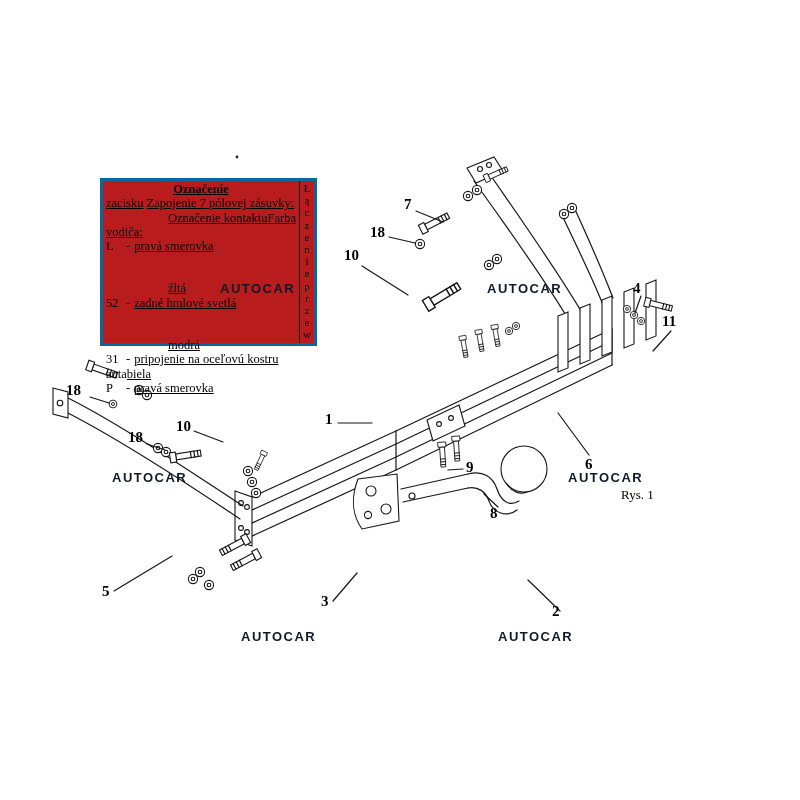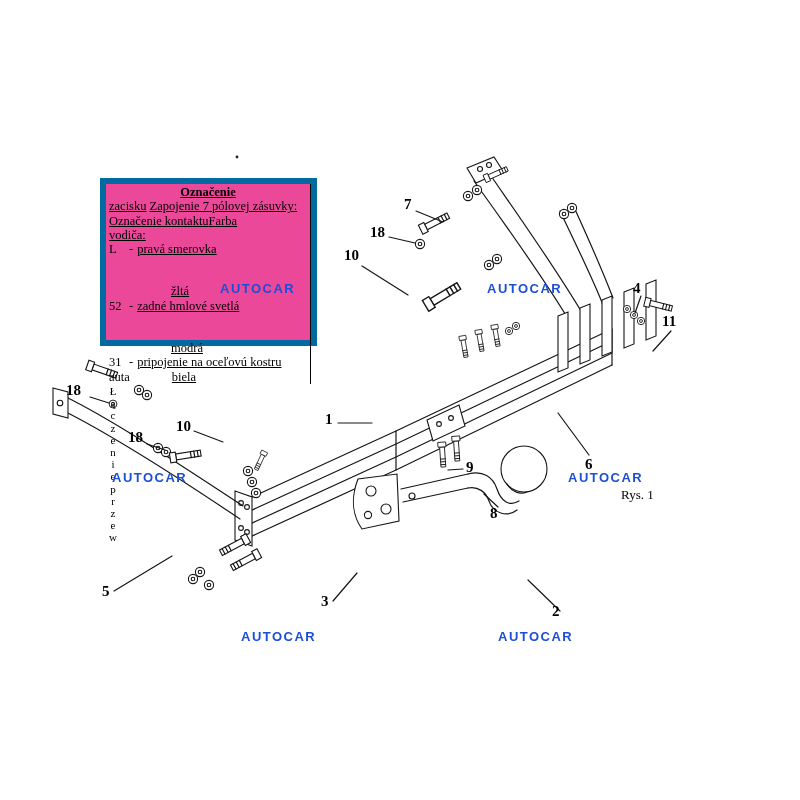--- a/index.html
+++ b/index.html
@@ -6,34 +6,34 @@
   html,body { width:800px; height:800px; background:#fff; }
   body { font-family:"Liberation Serif", serif; color:#000; }
   .stage { position:relative; width:800px; height:800px; overflow:hidden; background:#fff; }
   svg.draw { position:absolute; left:0; top:0; }
   .ln { fill:none; stroke:#161616; stroke-width:1.2; stroke-linecap:round; }
   .w  { fill:#fff; stroke:#161616; stroke-width:1.1; }
 
   .callout { position:absolute; font-family:"Liberation Serif",serif; font-size:15px; font-weight:700; color:#000; }
   .caption { position:absolute; left:621px; top:487px; font-size:13px; font-family:"Liberation Serif",serif; }
   .wm { position:absolute; font-family:"Liberation Sans",sans-serif; font-weight:700; font-size:13px;
-        color:#1d4ed8; letter-spacing:1.5px; }
+        color:#0f172a; letter-spacing:1.5px; }
 
   .legend { position:absolute; left:100px; top:178px; width:217px; height:168px;
-            border:6px solid #0369a1; background:#ec4899; display:flex; font-size:12.5px; line-height:14.3px;flex-direction:column; }
+            border:3px solid #0369a1; background:#b91c1c; display:flex; font-size:12.5px; line-height:14.3px; }
   .legend-main { flex:1; padding:1px 3px 0 3px; border-right:1px solid #000; }
   .legend-side { width:14px; text-align:center; font-size:11px; line-height:12.2px; padding-top:1px; }
   .legend-side span { display:block; }
   .u { text-decoration:underline; }
   .lg-title { text-align:center; font-weight:700; }
-  .lg-split { display:flex; justify-content:flex-start; }
+  .lg-split { display:flex; justify-content:flex-end; }
   .code { display:inline-block; min-width:16px; }
   .dash { margin:0 4px; }
   .ind { padding-left:62px;margin-top:28px; }
-  .ind2 { margin-left:42px; }
+  .ind2 { }
 </style>
 </head>
 <body>
 
 <div class="stage">
 
   <svg class="draw" width="800" height="800" viewBox="0 0 800 800">
     <defs>
       <g id="bolt">
         <rect class="w" x="0" y="-3" width="25" height="6"></rect>
@@ -189,20 +189,21 @@
 
       <div><span class="code">L</span><span class="dash">-</span><span class="u">pravá smerovka</span></div>
       <div class="ind"><span class="u">žltá</span></div>
 
       <div><span class="code">52</span><span class="dash">-</span><span class="u">zadné hmlové svetlá</span></div>
       <div class="ind"><span class="u">modrá</span></div>
 
       <div><span class="code">31</span><span class="dash">-</span><span class="u">pripojenie na oceľovú kostru</span></div>
       <div><span>auta</span><span class="ind2 u">biela</span></div>
 
+      <div><span class="code">P</span><span class="dash">-</span><span class="u">pravá smerovka</span></div>
     </div>
     <div class="legend-side">
       <span>Ł</span>
       <span>ą</span>
       <span>c</span>
       <span>z</span>
       <span>e</span>
       <span>n</span>
       <span>i</span>
       <span>e</span>

